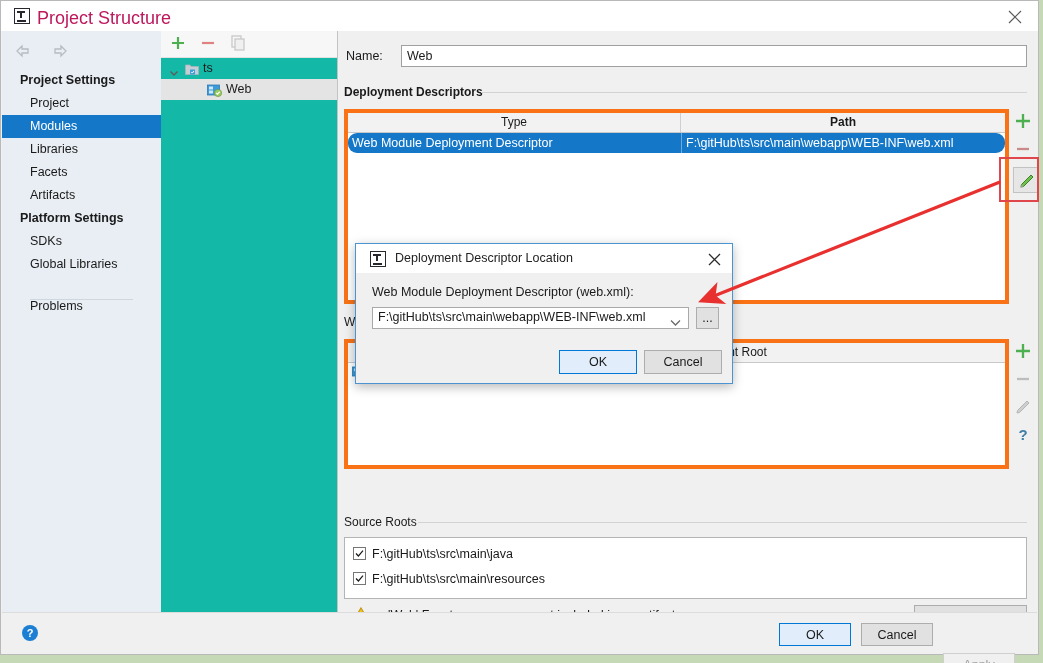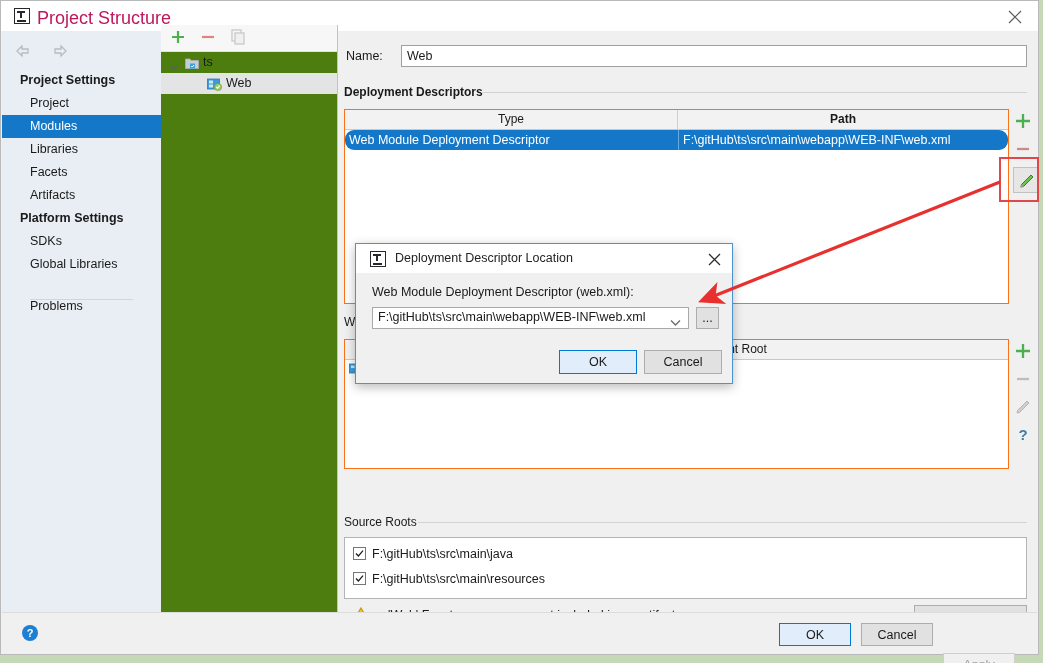--- a/index.html
+++ b/index.html
@@ -128,24 +128,24 @@
   }
   .nav-sep {
     margin: 10px 14px 8px 14px;
     height: 1px;
     background: #cfd6dd;
   }
 
   
   .tree-panel {
     position: absolute;
-    left: 160px; top: 24px;
+    left: 160px; top: 30px;
     width: 176px;
     bottom: 41px;
-    background: #4d7c0f;
+    background: #14b8a6;
     border-right: 1px solid #c3c3c3;
   }
   .tree-toolbar {
     position: absolute;
     left: 0; top: 0; right: 0;
     height: 26px;
     background: #f7f7f7;
     border-bottom: 1px solid #e2e2e2;
   }
   .tbtn {
@@ -204,21 +204,21 @@
   .group-rule {
     position: absolute;
     height: 1px;
     background: #d3d3d3;
   }
 
   
   .tbl {
     position: absolute;
     background: #ffffff;
-    border: 1px solid #f97316;
+    border: 4px solid #f97316;
     box-sizing: border-box;
     overflow: hidden;
   }
   .tbl-head {
     position: absolute;
     left:0; right:0; top:0;
     height: 19px;
     background: #f2f2f2;
     border-bottom: 1px solid #c8c8c8;
   }

